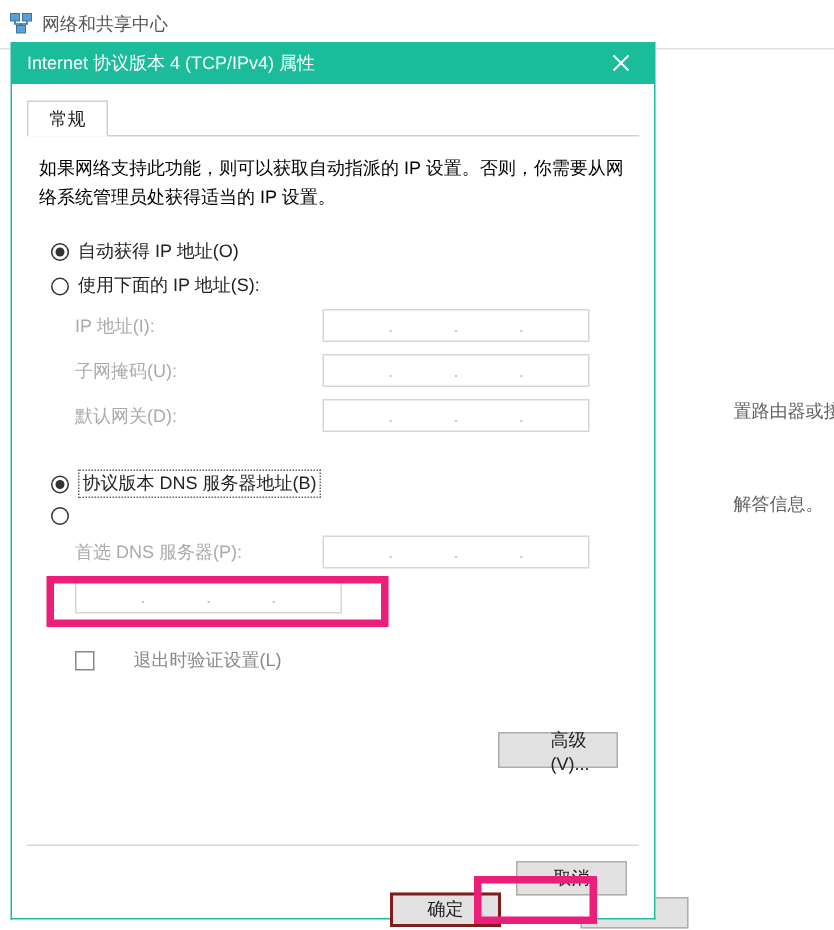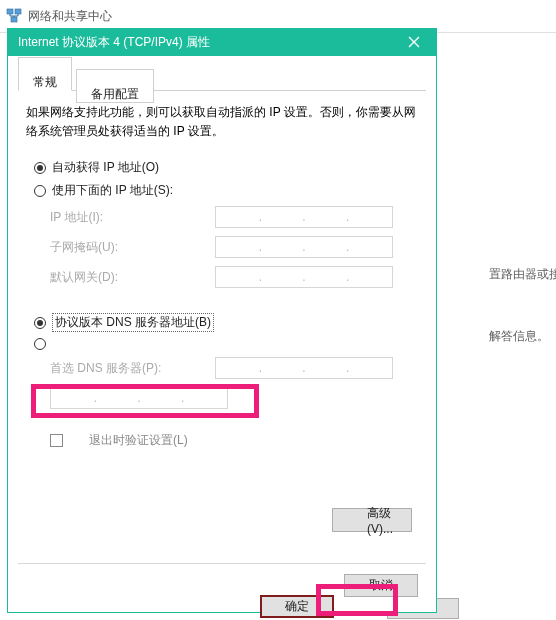--- a/index.html
+++ b/index.html
@@ -82,22 +82,22 @@
   }
   .tabstrip-line {
     position:absolute; left:0; right:0; bottom:0;
     border-bottom:1px solid #d0d0d0;
   }
   .tab {
     position:absolute; bottom:0;
     height:24px;
     border:1px solid #d0d0d0;
     background:#ffffff;
-    padding:16px 14px;
-    display:flex; align-items:flex-start;
+    padding:0 14px;
+    display:flex; align-items:center;
     font-size:12px;
     cursor:pointer;
   }
   .tab.inactive {
     top:3px; height:21px;
     background:#ffffff;
   }
   .tab.active {
     border-bottom:1px solid #ffffff;
     z-index:1;
@@ -243,23 +243,20 @@
           <path d="M1 1 L11 11 M11 1 L1 11" stroke="#ffffff" stroke-width="1.4"></path>
         </svg>
     </span>
   </div>
 
   <div class="tabstrip">
     <div class="tabstrip-line"></div>
     <div class="tab active" style="left:0;">
       <span>常规</span>
     </div>
-    <div class="tab inactive" style="left:58px;">
-      <span>备用配置</span>
-    </div>
   </div>
 
   <div class="dlg-body">
     <div class="explain">如果网络支持此功能，则可以获取自动指派的 IP 设置。否则，你需要从网络系统管理员处获得适当的 IP 设置。</div>
 
     <div class="radio-row">
       <span class="radio checked"></span>
       <span class="radio-label">自动获得 IP 地址(O)</span>
     </div>
     <div class="radio-row">
@@ -334,21 +331,21 @@
           <span class="dot">.</span>
           <span class="oct">.</span>
       </div>
     </div>
 
     <div class="checkbox-row">
       <span class="checkbox"></span>
       <span class="checkbox-label">退出时验证设置(L)</span>
     </div>
 
-    <div class="adv-btn" style="top:480px;padding-left:34px;">
+    <div class="adv-btn" style="top:460px;padding-left:34px;">
       <span>高级(V)...</span>
     </div>
   </div>
 
   <div class="sep-line"></div>
 
   <div class="btn-row">
     <div class="btn default">
       <span>确定</span>
     </div>

